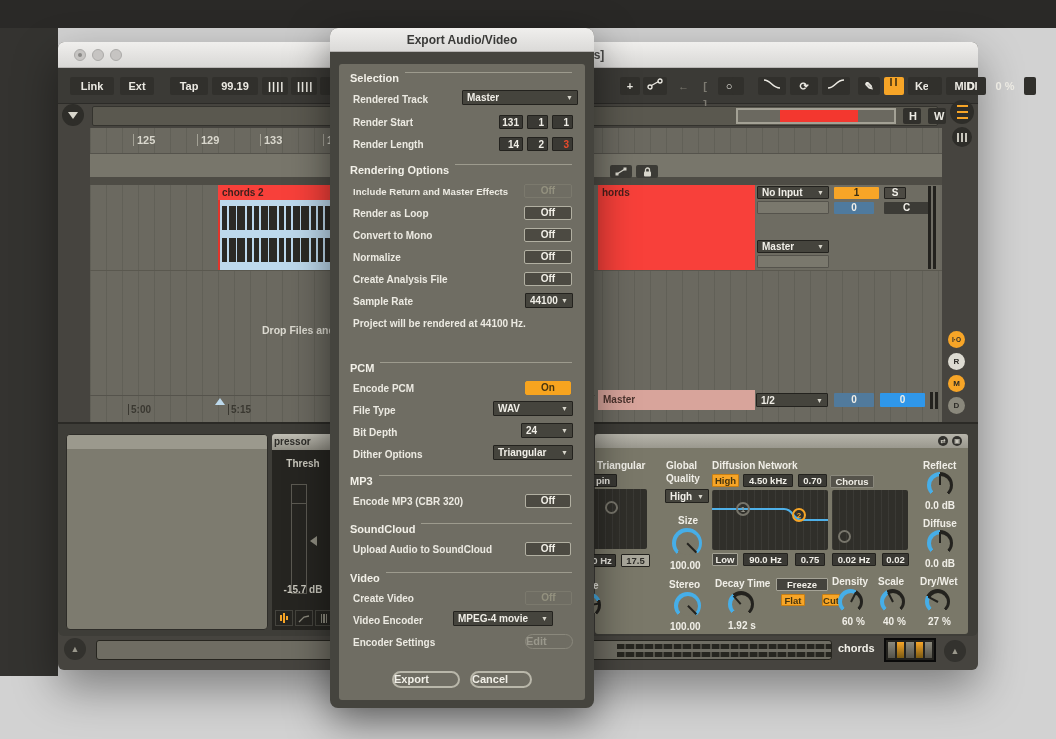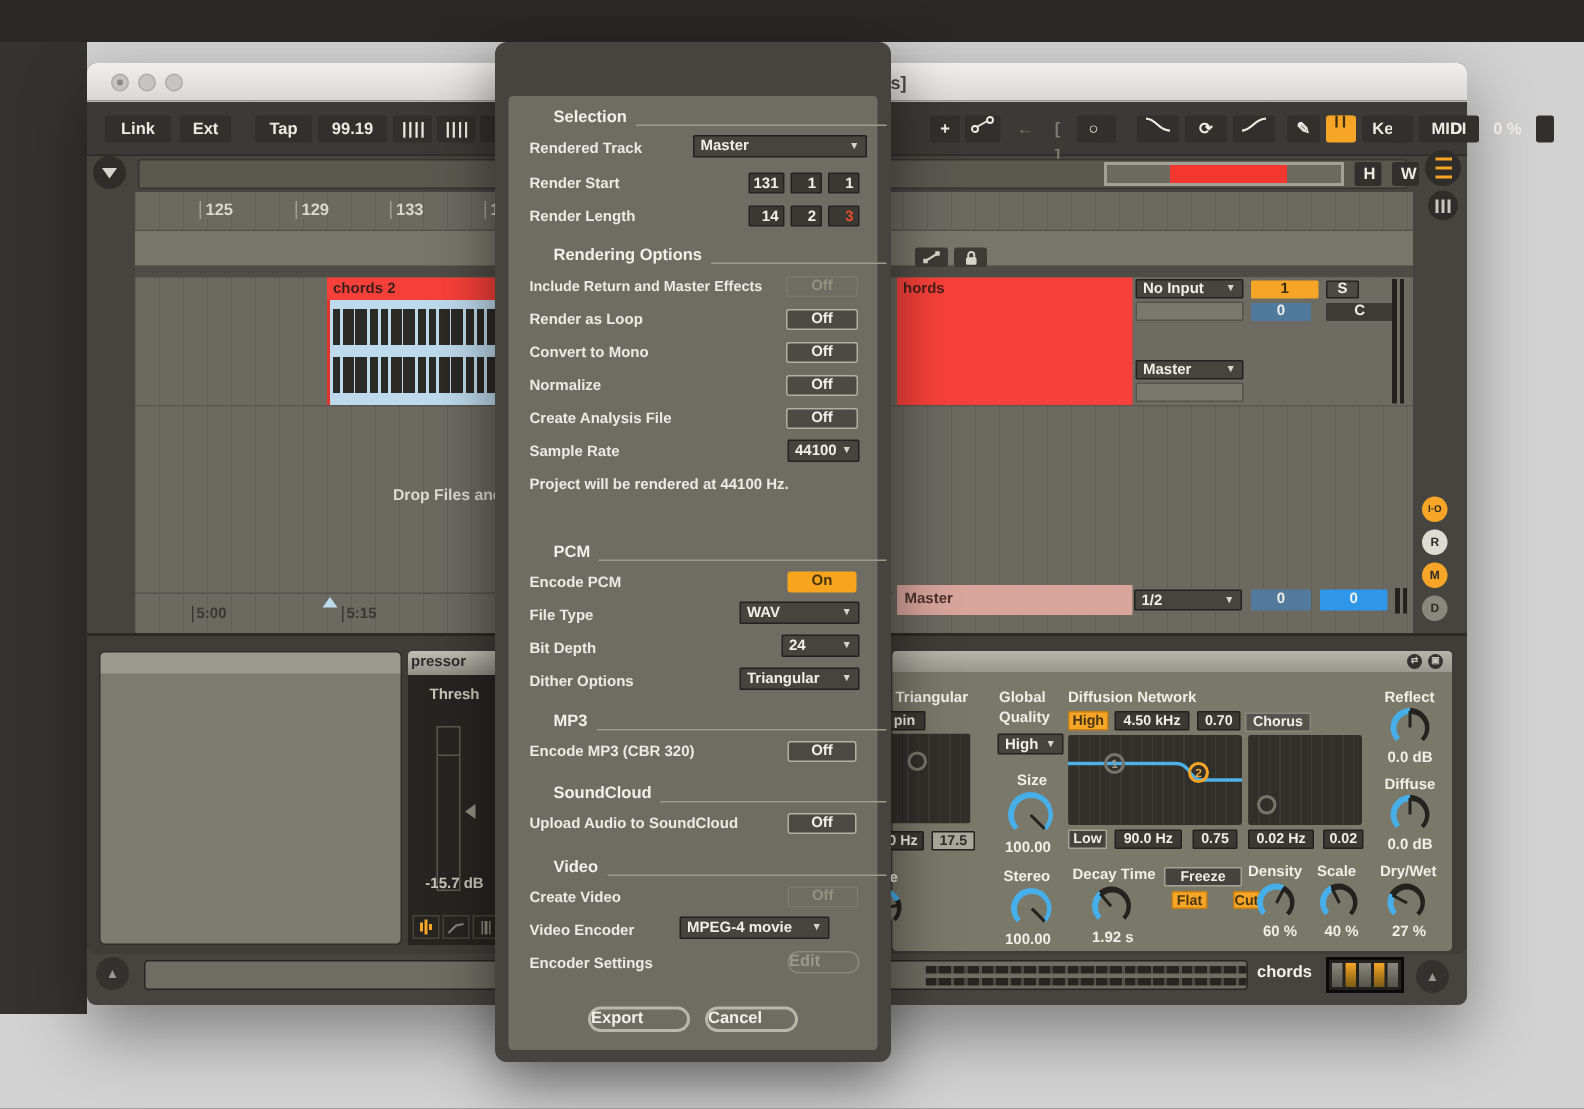--- a/index.html
+++ b/index.html
@@ -93,21 +93,21 @@
   .bstrip-box{position:absolute;left:38px;top:598px;width:736px;height:20px;background:#6f6d63;border:1px solid #26251f;border-radius:3px}
   .bwave{position:absolute;top:3px;height:5px;background:repeating-linear-gradient(90deg,#26251f 0 7px,#4a4840 7px 9px,#26251f 9px 17px,#55534a 17px 19px)}
   .chainmini{position:absolute;left:826px;top:596px;width:52px;height:24px;background:#23221e;border:2px solid #0a0a0a;display:flex;gap:2px;padding:2px}
   .chainmini i{flex:1;background:linear-gradient(#8a887c,#55534a)}
   .chainmini i.o{background:linear-gradient(#f7a527,#7a5a14)}
 
   
   .dialog{position:absolute;left:330px;top:28px;width:264px;height:680px;background:#45443e;border-radius:8px;box-shadow:0 14px 40px rgba(0,0,0,.5);z-index:50}
   .dlg-title{position:absolute;left:0;top:0;width:100%;height:24px;background:linear-gradient(#f0efed,#dbdad8);border-radius:8px 8px 0 0;border-bottom:1px solid #b5b3b1;text-align:center;font:bold 12px/24px "Liberation Sans",sans-serif;color:#3a3a38}
   .dlg-panel{position:absolute;left:9px;top:36px;width:246px;height:636px;background:#6f6d63;border-radius:3px}
-  .shdr{position:absolute;left:39px;width:222px;display:flex;align-items:flex-end;gap:6px;font:bold 11px "Liberation Sans",sans-serif;color:#f2f0e8;white-space:nowrap}
+  .shdr{position:absolute;left:20px;width:222px;display:flex;align-items:flex-start;gap:6px;font:bold 11px "Liberation Sans",sans-serif;color:#f2f0e8;white-space:nowrap}
   .shdr::after{content:"";flex:1;height:1px;background:#9d9b8e}
   .dlbl{position:absolute;left:23px;font:bold 10px "Liberation Sans",sans-serif;color:#eceae2;white-space:nowrap}
   .dnote{position:absolute;left:23px;font:bold 10px "Liberation Sans",sans-serif;color:#eceae2;white-space:nowrap}
   .numbox{position:absolute;background:#3a3934;border:1px solid #23221e;color:#f0eee7;font:bold 10px "Liberation Sans",sans-serif;text-align:right;padding-right:3px;border-radius:1px}
   .numbox.red{color:#e84b2c}
   .toggle{position:absolute;height:14px;background:#4c4a42;border:1px solid #b2b0a2;border-radius:2px;color:#f2f0e8;font:bold 10px/12px "Liberation Sans",sans-serif;text-align:center}
   .toggle.disabled{background:transparent;border-color:#7b796d;color:#93917f}
   .toggle.on{background:#f7a41f;border-color:#f7a41f;color:#46350f}
   .pill{position:absolute;border:2px solid #b9b7aa;border-radius:9px;background:transparent;color:#f2f0e8;font:bold 11px "Liberation Sans",sans-serif;}
   .pill.disabled{border:1px solid #8a887c;color:#9a988c;font-weight:bold}
@@ -421,20 +421,21 @@
         <i></i>
         <i class="o"></i>
         <i></i>
         <i class="o"></i>
         <i></i>
       </div>
     <div class="bstrip-circle" style="left:886px;top:598px">▲</div>
   </div>
 
   <div class="dialog">
+    <div class="dlg-title">Export Audio/Video</div>
     <div class="dlg-panel"></div>
 
     <div class="shdr" style="top:44px">
         <span>Selection</span>
       </div>
     <span class="dlbl" style="top:66px">Rendered Track</span>
     <div class="dd" style="left:132px;top:62px;width:116px;height:15px">
       <span class="txt">Master</span>
         <span class="arr">▼</span>
     </div>

